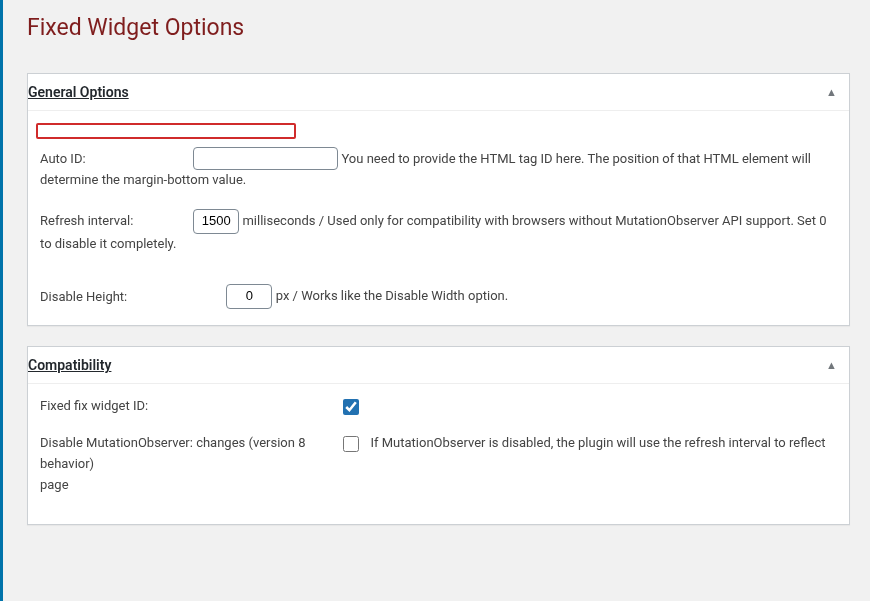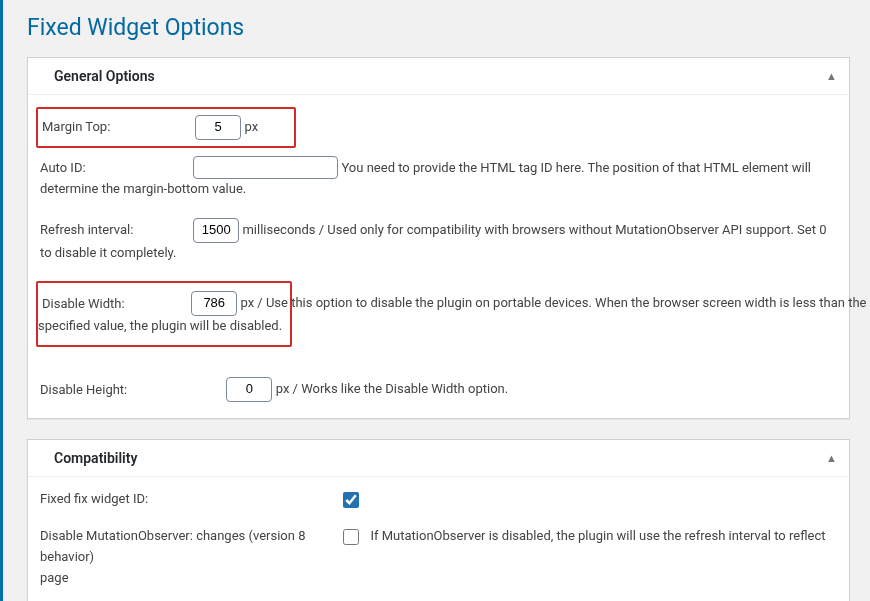--- a/index.html
+++ b/index.html
@@ -13,37 +13,38 @@
   overflow: hidden;
   padding: 0 0 0 4px;
   border-left: 3px solid #0073aa;
 }
 .wrap {
   padding: 10px 20px 0 20px;
 }
 h1 {
   font-size: 23px;
   font-weight: 400;
-  color: #0369a1;
-  margin: 4px 0 16px 0;
+  color: #7f1d1d;
+  margin: 4px 0 32px 0;
 }
 .postbox {
   background: #fff;
   border: 1px solid #ccd0d4;
   box-shadow: 0 1px 1px rgba(0,0,0,0.04);
   margin-bottom: 20px;
 }
 .postbox h2 {
   font-size: 14px;
   font-weight: 600;
   color: #23282d;
   border-bottom: 1px solid #eee;
-  padding: 10px 26px;
+  padding: 10px 0;
   position: relative;
   cursor: pointer;
+  text-decoration: underline;
 }
 .toggle-indicator {
   position: absolute;
   right: 12px;
   top: 12px;
   color: #72777c;
   font-size: 11px;
 }
 .inside {
   padding: 12px;
@@ -120,47 +121,34 @@
   <h1>Fixed Widget Options</h1>
 
   <div class="postbox">
     <h2>
       <span>General Options</span>
       <span class="toggle-indicator">▲</span>
     </h2>
     <div class="inside">
 
       <div class="highlight">
-        <div class="row">
-          <span class="lbl">Margin Top:</span>
-          <input type="text" class="small" value="5" style="">
-          <span>px</span>
-        </div>
       </div>
 
       <div class="row">
         <span class="lbl">Auto ID:</span>
         <input type="text" class="med" value="" style="">
         <span class="desc">You need to provide the HTML tag ID here. The position of that HTML element will determine the margin-bottom value.</span>
       </div>
 
       <div class="row">
         <span class="lbl">Refresh interval:</span>
         <input type="text" class="small" value="1500" style="">
         <span class="desc">milliseconds / Used only for compatibility with browsers without MutationObserver API support. Set 0 to disable it completely.</span>
       </div>
 
-      <div class="highlight" style="width:256px; padding:8px 4px 8px 4px; margin-bottom:0; position:relative;">
-        <div style="position:absolute; left:0; right:-600px; top:8px; line-height:1.6;">
-          <span class="lbl" style="padding-left:4px">Disable Width:</span>
-          <input type="text" class="small" value="786" style="">
-          <span class="desc">px / Use this option to disable the plugin on portable devices. When the browser screen width is less than the specified value, the plugin will be disabled.</span>
-        </div>
-        <div style="height:46px"></div>
-      </div>
 
       <div class="row" style="margin-top:30px">
         <span class="lbl">Disable Height:</span>
         <span style="display:inline-block;width:30px"></span>
         <input type="text" class="small" value="0" style="">
         <span class="desc">px / Works like the Disable Width option.</span>
       </div>
 
     </div>
   </div>

